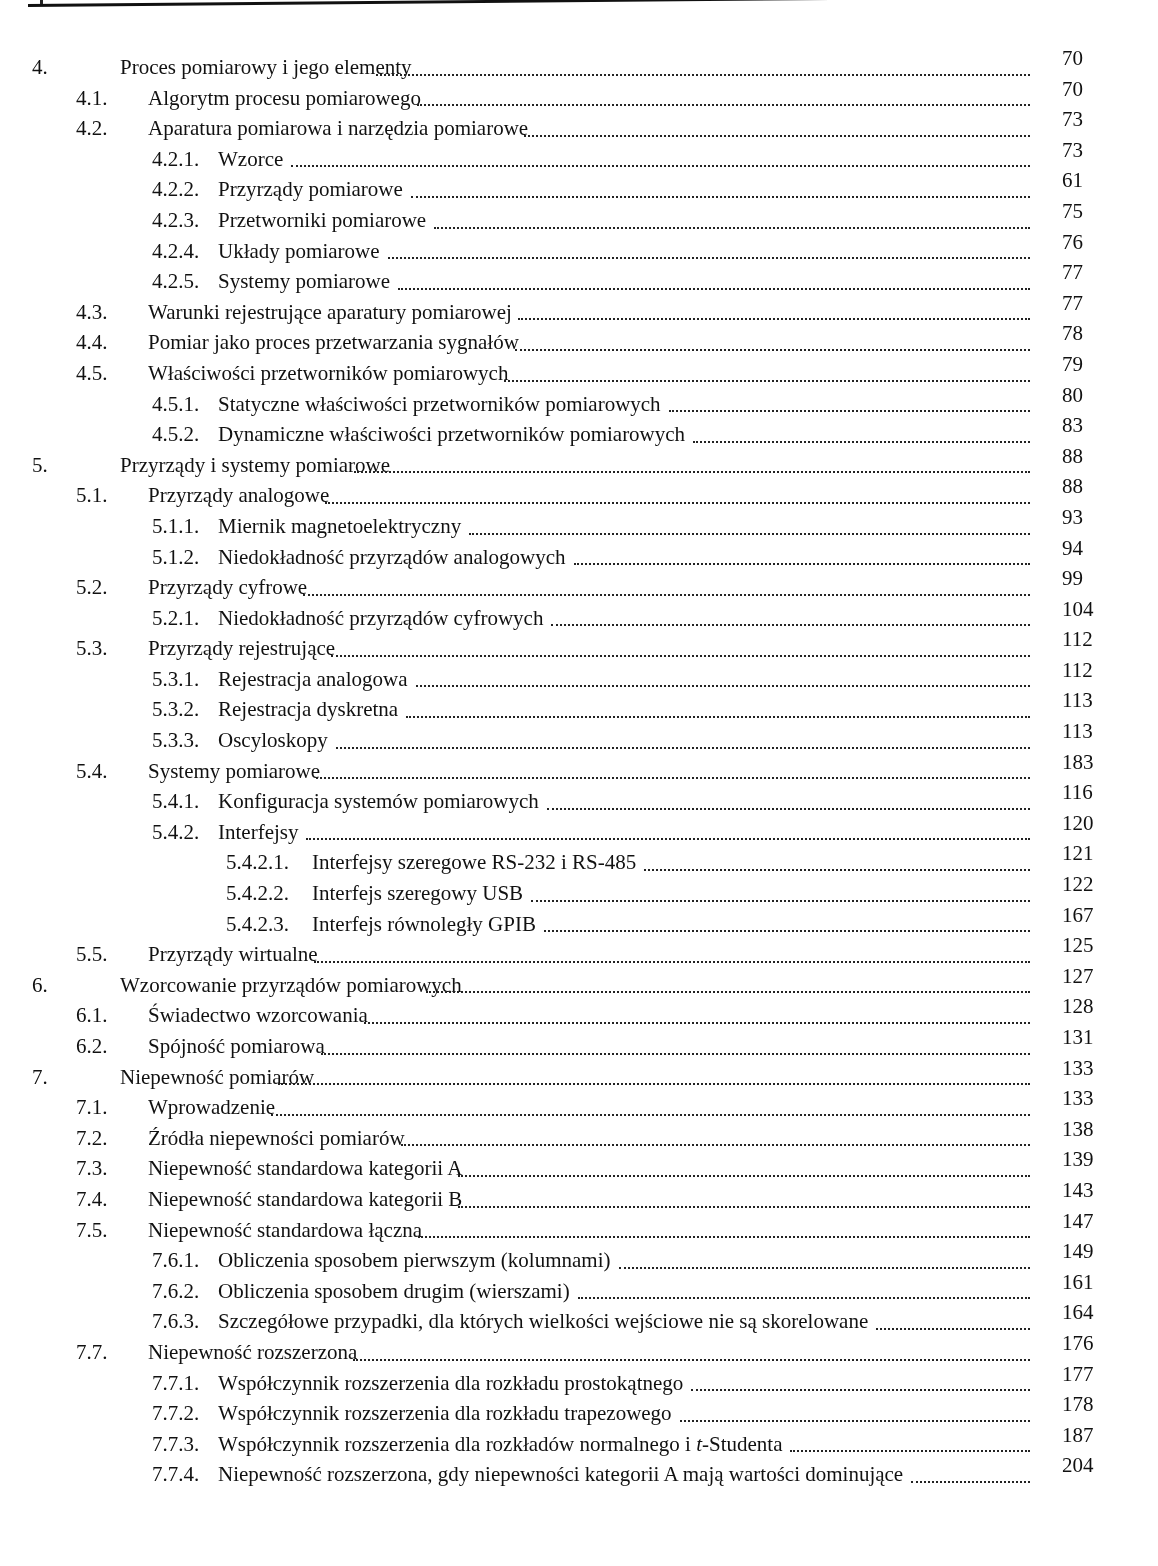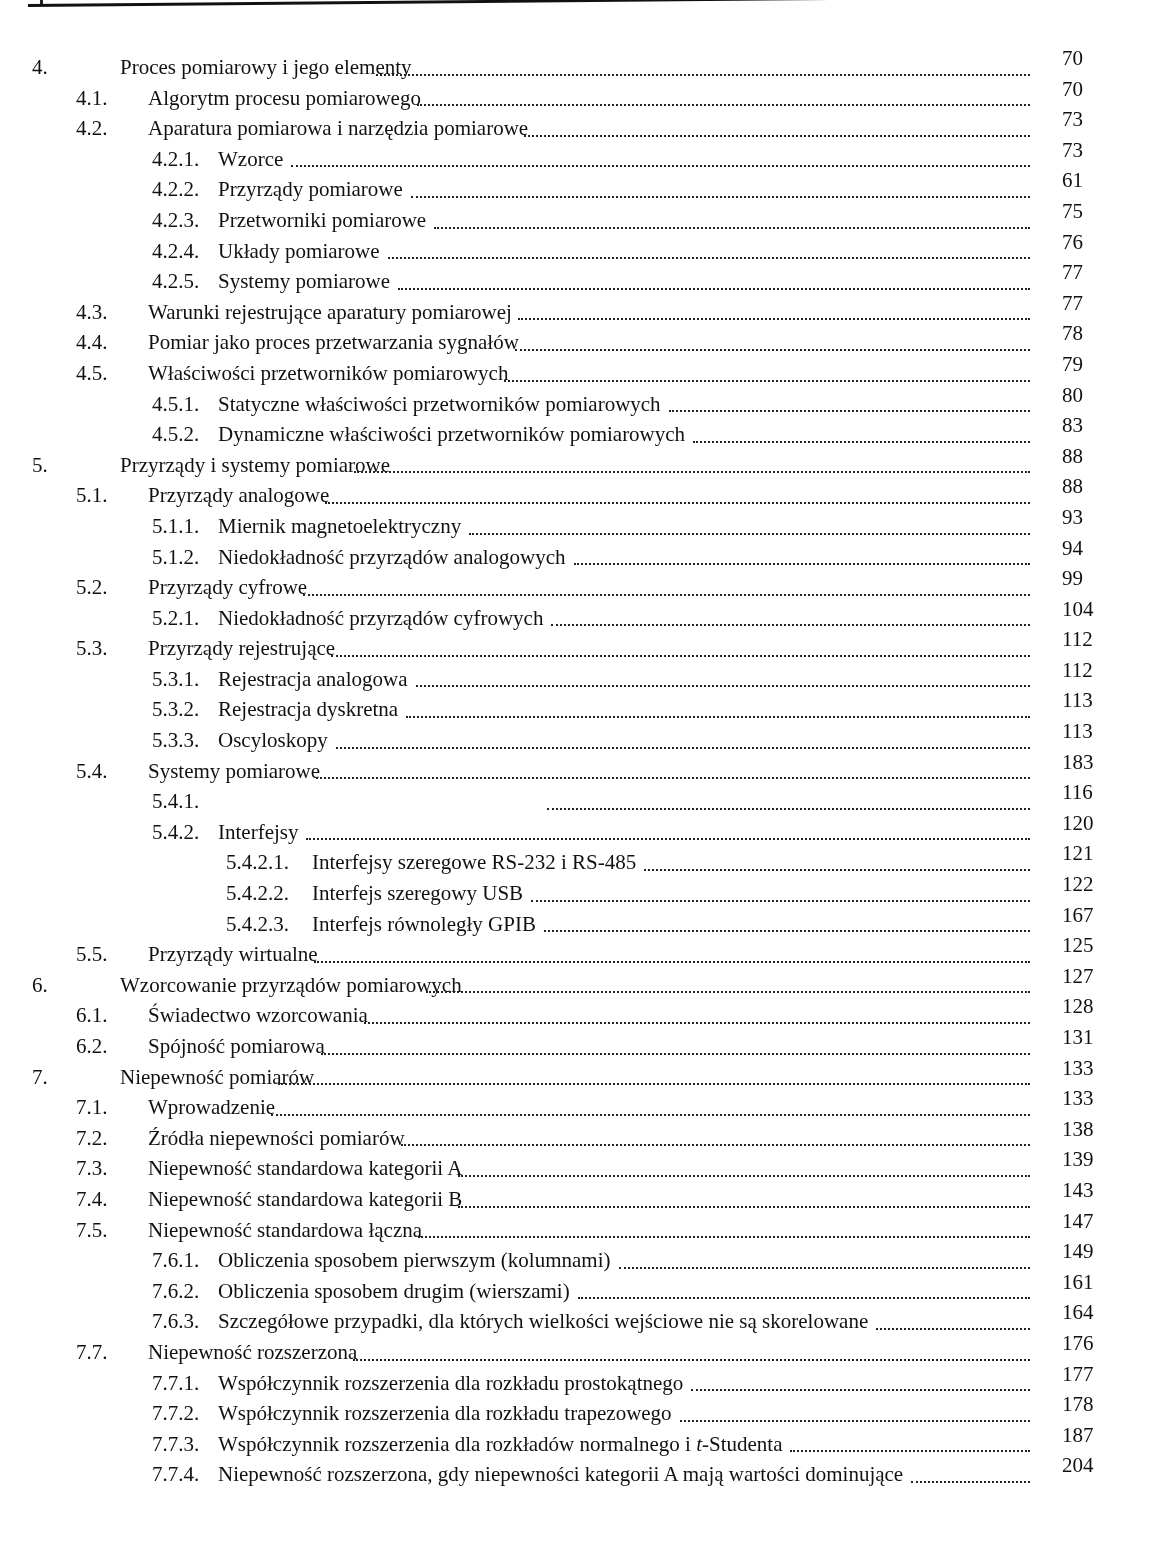--- a/index.html
+++ b/index.html
@@ -167,20 +167,21 @@
       <span class="page">113</span>
     </div>
     <div class="row l2">
       <span class="num">5.4.</span>
       <span class="title">Systemy pomiarowe</span>
       <span class="leader" style="left: 316px; right: auto; width: 714px;"></span>
       <span class="page">183</span>
     </div>
     <div class="row l3">
       <span class="num">5.4.1.</span>
+      <span class="title">Konfiguracja systemów pomiarowych</span>
       <span class="leader" style="left: 547px; right: auto; width: 483px;"></span>
       <span class="page">116</span>
     </div>
     <div class="row l3">
       <span class="num">5.4.2.</span>
       <span class="title">Interfejsy</span>
       <span class="leader" style="left: 306px; right: auto; width: 724px;"></span>
       <span class="page">120</span>
     </div>
     <div class="row l4">

